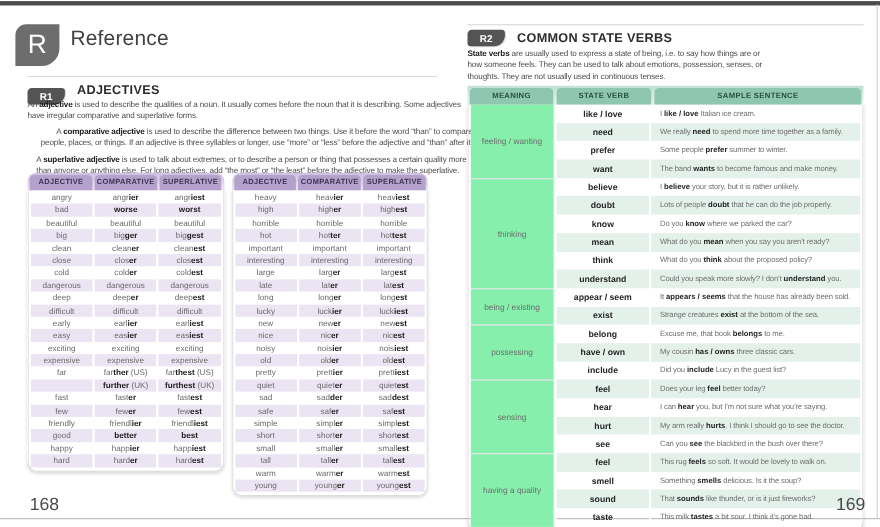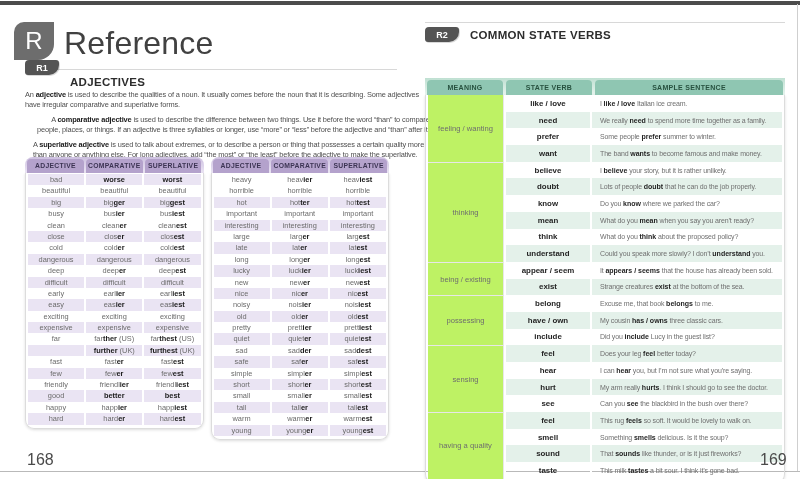--- a/index.html
+++ b/index.html
@@ -10,21 +10,21 @@
   .edge-right{position:absolute;top:4px;bottom:8px;right:2px;width:1px;background:#cfcfcf;}
 
   .page{position:absolute;top:0;height:479px;}
   .page-left{left:0;width:400px;}
   .page-right{left:400px;width:400px;}
 
   
   .r-box{position:absolute;left:14px;top:22px;width:40px;height:38px;background:#6d6d6d;
          border-radius:10px 0 16px 0;color:#fff;font-size:24px;font-weight:300;
          display:flex;align-items:center;justify-content:center;}
-  .chapter-title{position:absolute;left:64px;top:25px;font-size:32px;font-weight:300;color:#414141;letter-spacing:.2px;}
+  .chapter-title{position:absolute;left:64px;top:25px;font-size:19px;font-weight:300;color:#414141;letter-spacing:.2px;}
 
   .rule{position:absolute;height:1px;background:#d8d8d8;}
   .rule-left{left:25px;top:69px;width:372px;}
   .rule-right{left:25px;top:22px;width:360px;}
 
   .badge{position:absolute;width:34px;height:15px;background:#545454;border-radius:4px 3px 10px 3px;
          color:#fff;font-size:9px;font-weight:bold;display:flex;align-items:center;justify-content:center;
          box-shadow:1px 1px 0 rgba(0,0,0,.15);}
   .section-title{position:absolute;font-size:11.5px;font-weight:bold;color:#2d2d2d;letter-spacing:.3px;}
 
@@ -49,21 +49,21 @@
   .adj-row.stripe .adj-cell{background:#eae4f3;}
   .adj-cell b{color:#1c1c1c;}
 
   
   .state-table{position:absolute;left:425px;top:78px;width:360px;}
   .state-band{height:17px;display:grid;grid-template-columns:76px 86px 1fr;gap:3px;padding:2px 2px 0;box-sizing:border-box;}
   .state-band .tab{line-height:15px;font-size:7px;}
   .state-tablebody{border:1px solid #dcdcdc;border-top:none;border-radius:0 0 10px 10px;
                    padding:0 2px 4px;box-shadow:0 1px 3px rgba(0,0,0,.14);}
   table.state{width:100%;border-collapse:separate;border-spacing:0;table-layout:fixed;}
-  td.meaning{background:#bef264;border-right:1px solid #e7e7e7;text-align:center;vertical-align:middle;
+  td.meaning{background:#86efac;border-right:1px solid #e7e7e7;text-align:center;vertical-align:middle;
              font-size:7.6px;color:#6e6e6e;}
   td.meaning.gstart{border-top:1px solid #e7e7e7;}
   td.verb{height:14.7px;text-align:center;vertical-align:middle;font-size:7.9px;font-weight:bold;
           color:#252525;border-left:2px solid #fff;white-space:nowrap;}
   td.sent{height:14.7px;vertical-align:middle;font-size:7px;letter-spacing:-0.15px;color:#6f6f6f;
           border-left:2px solid #fff;}
   td.sent .stext{white-space:nowrap;padding-left:7px;}
   td.sent b{color:#1f1f1f;letter-spacing:0;}
   tr.stripe td.verb,tr.stripe td.sent{background:#e4f1ea;}
 
@@ -79,56 +79,56 @@
   <div class="edge-bottom"></div>
   <div class="edge-right"></div>
 
   <div class="page page-left">
     <div class="r-box">
       <span>R</span>
     </div>
     <div class="chapter-title">Reference</div>
     <div class="rule rule-left"></div>
 
-    <div class="badge" style="left:25px;top:60px;">
+    <div class="badge" style="left:25px;top:80px;">
       <span>R1</span>
     </div>
     <div class="section-title" style="left:70px;top:76px;">ADJECTIVES</div>
 
     <div class="para" style="left:25px;top:90px;">An <b>adjective</b> is used to describe the qualities of a noun. It usually comes before the noun that it is describing. Some adjectives<br>have irregular comparative and superlative forms.</div>
     <div class="para" style="left:37px;top:115px;text-align:right;">A <b>comparative adjective</b> is used to describe the difference between two things. Use it before the word “than” to compare<br>people, places, or things. If an adjective is three syllables or longer, use “more” or “less” before the adjective and “than” after it.</div>
     <div class="para" style="left:33px;top:140px;">A <b>superlative adjective</b> is used to talk about extremes, or to describe a person or thing that possesses a certain quality more<br>than anyone or anything else. For long adjectives, add “the most” or “the least” before the adjective to make the superlative.</div>
 
     <div class="tables-row">
       <div class="adj-table">
         <div class="band band-purple">
           <div class="tab tab-purple">ADJECTIVE</div>
           <div class="tab tab-purple">COMPARATIVE</div>
           <div class="tab tab-purple">SUPERLATIVE</div>
         </div>
         <div class="tbl-body">
+            <div class="adj-row">
+              <div class="adj-cell">angry</div>
+              <div class="adj-cell">angr<b>ier</b></div>
+              <div class="adj-cell">angr<b>iest</b></div>
+            </div>
             <div class="adj-row stripe">
               <div class="adj-cell">bad</div>
               <div class="adj-cell"><b>worse</b></div>
               <div class="adj-cell"><b>worst</b></div>
             </div>
             <div class="adj-row">
               <div class="adj-cell">beautiful</div>
               <div class="adj-cell">beautiful</div>
               <div class="adj-cell">beautiful</div>
             </div>
             <div class="adj-row stripe">
               <div class="adj-cell">big</div>
               <div class="adj-cell">big<b>ger</b></div>
               <div class="adj-cell">big<b>gest</b></div>
-            </div>
-            <div class="adj-row">
-              <div class="adj-cell">busy</div>
-              <div class="adj-cell">bus<b>ier</b></div>
-              <div class="adj-cell">bus<b>iest</b></div>
             </div>
             <div class="adj-row">
               <div class="adj-cell">clean</div>
               <div class="adj-cell">clean<b>er</b></div>
               <div class="adj-cell">clean<b>est</b></div>
             </div>
             <div class="adj-row stripe">
               <div class="adj-cell">close</div>
               <div class="adj-cell">clos<b>er</b></div>
               <div class="adj-cell">clos<b>est</b></div>
@@ -220,20 +220,25 @@
           <div class="tab tab-purple">ADJECTIVE</div>
           <div class="tab tab-purple">COMPARATIVE</div>
           <div class="tab tab-purple">SUPERLATIVE</div>
         </div>
         <div class="tbl-body">
             <div class="adj-row">
               <div class="adj-cell">heavy</div>
               <div class="adj-cell">heav<b>ier</b></div>
               <div class="adj-cell">heav<b>iest</b></div>
             </div>
+            <div class="adj-row stripe">
+              <div class="adj-cell">high</div>
+              <div class="adj-cell">high<b>er</b></div>
+              <div class="adj-cell">high<b>est</b></div>
+            </div>
             <div class="adj-row">
               <div class="adj-cell">horrible</div>
               <div class="adj-cell">horrible</div>
               <div class="adj-cell">horrible</div>
             </div>
             <div class="adj-row stripe">
               <div class="adj-cell">hot</div>
               <div class="adj-cell">hot<b>ter</b></div>
               <div class="adj-cell">hot<b>test</b></div>
             </div>
@@ -344,20 +349,21 @@
     <div class="page-num page-num-left">168</div>
   </div>
 
   <div class="page page-right">
     <div class="rule rule-right"></div>
     <div class="badge" style="left:25px;top:27px;">
       <span>R2</span>
     </div>
     <div class="section-title" style="left:70px;top:29px;">COMMON STATE VERBS</div>
 
+    <div class="para" style="left:25px;top:44px;"><b>State verbs</b> are usually used to express a state of being, i.e. to say how things are or<br>how someone feels. They can be used to talk about emotions, possession, senses, or<br>thoughts. They are not usually used in continuous tenses.</div>
 
     <div class="state-table" style="left:25px;">
       <div class="state-band band-teal">
         <div class="tab tab-teal">MEANING</div>
         <div class="tab tab-teal">STATE VERB</div>
         <div class="tab tab-teal">SAMPLE SENTENCE</div>
       </div>
       <div class="state-tablebody">
         <table class="state">
           <colgroup>

